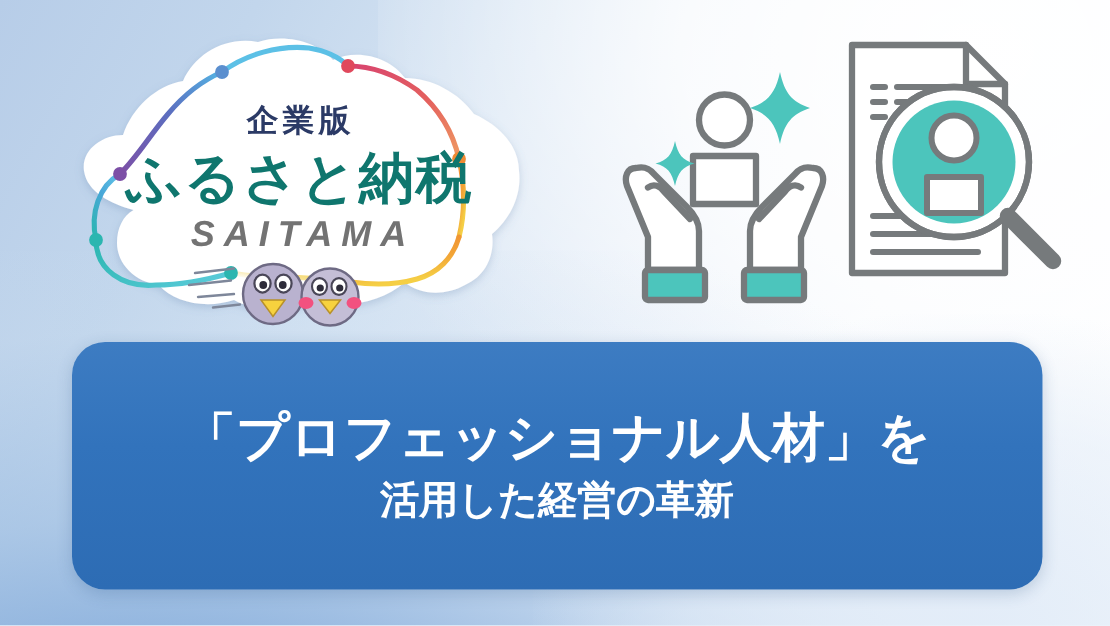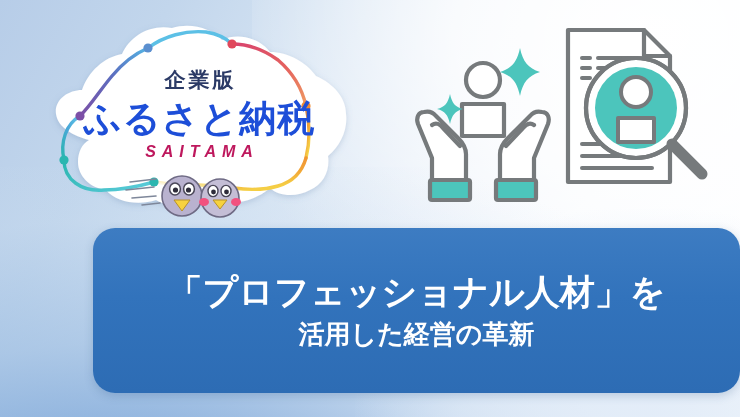--- a/index.html
+++ b/index.html
@@ -93,34 +93,34 @@
     font-weight: 700;
     letter-spacing: 3px;
     font-family: "DejaVu Sans", "Liberation Sans", sans-serif;
     text-indent: 3px;
   }
   .logo-furusato {
     position: absolute;
     left: 0; right: 0;
     top: 84px;
     text-align: center;
-    color: #1d4ed8;
+    color: #0f766e;
     font-size: 37px;
     font-weight: 700;
     letter-spacing: 1px;
     font-family: "DejaVu Sans", "Liberation Sans", sans-serif;
     text-indent: 1px;
   }
   .logo-saitama {
     position: absolute;
     left: 0; right: 0;
     top: 133px;
     text-align: center;
-    color: #be185d;
-    font-size: 16px;
+    color: #737373;
+    font-size: 24px;
     font-weight: 700;
     font-style: italic;
     letter-spacing: 6px;
     text-indent: 6px;
     font-family: "Liberation Sans", sans-serif;
   }
 
   
   .illus {
     position: absolute;
@@ -139,21 +139,20 @@
     width: 647px;
     height: 165px;
     border-radius: 22px;
     background: linear-gradient(180deg, #3d7cc2 0%, #3273bc 42%, #2d6cb4 100%);
     box-shadow: 0 3px 10px rgba(40,80,130,0.22);
     display: flex;
     flex-direction: column;
     align-items: center;
     justify-content: center;
     gap: 6px;
-    margin-left: 45px;
   }
   .banner-line {
     color: #ffffff;
     font-weight: 700;
     font-size: 35px;
     line-height: 1.18;
     letter-spacing: 0px;
     white-space: nowrap;
     font-family: "DejaVu Sans", "Liberation Sans", sans-serif;
   }

